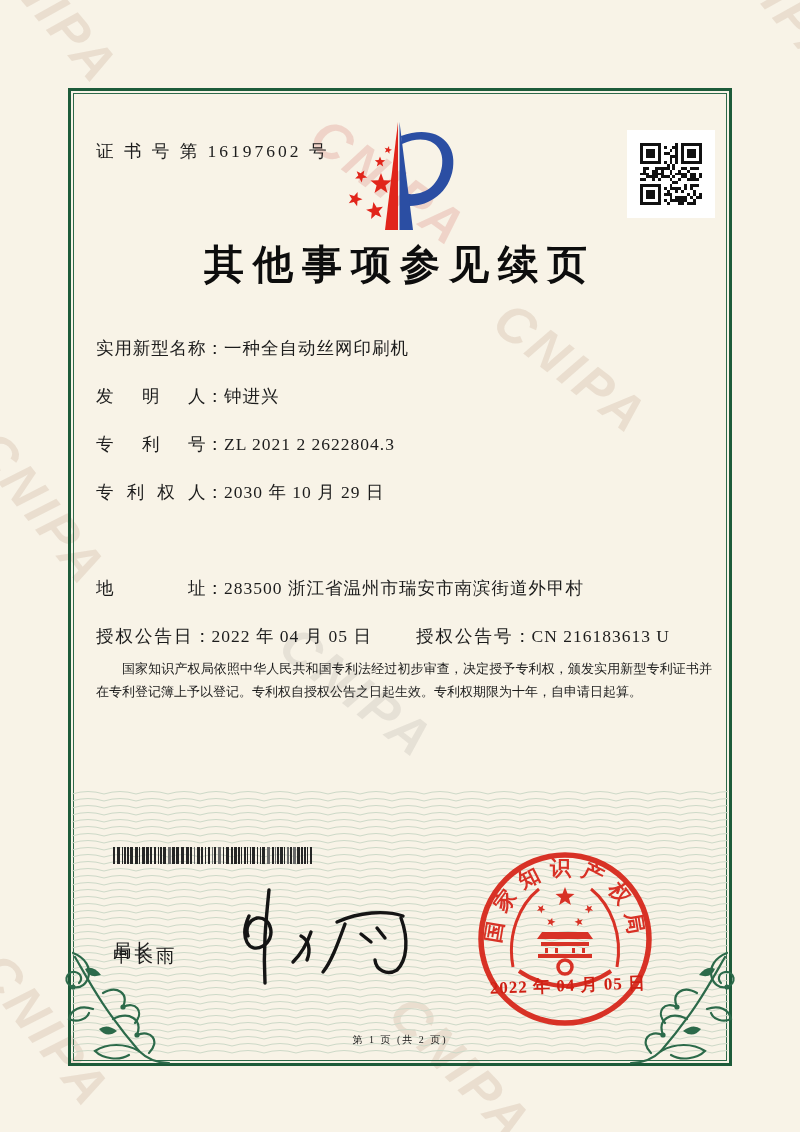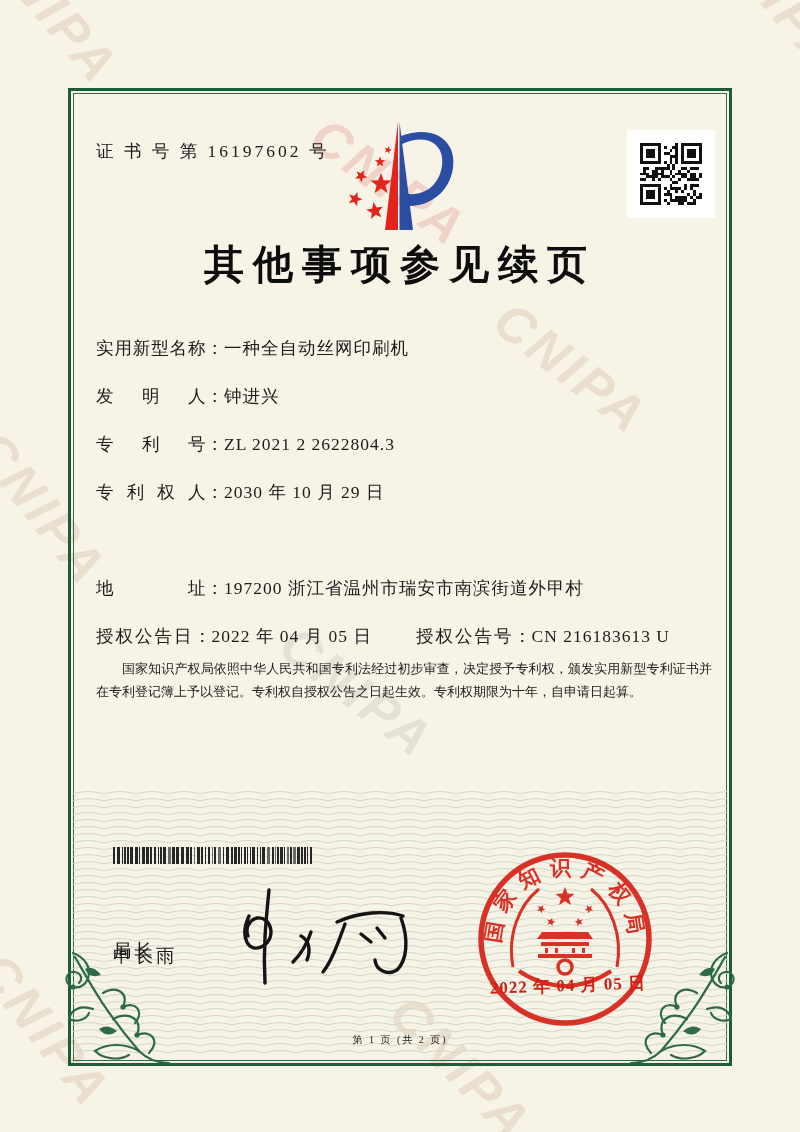--- a/index.html
+++ b/index.html
@@ -345,21 +345,21 @@
   <div class="frow" style="top:336px">
     <span class="flabel">实用新型名称</span><span class="fcolon">：</span><span class="fvalue">一种全自动丝网印刷机</span>
   </div>
   <div class="frow" style="top:432px">
     <span class="flabel">专利号</span><span class="fcolon">：</span><span class="fvalue">ZL 2021 2 2622804.3</span>
   </div>
   <div class="frow" style="top:480px">
     <span class="flabel">专利权人</span><span class="fcolon">：</span><span class="fvalue">2030 年 10 月 29 日</span>
   </div>
   <div class="frow" style="top:576px">
-    <span class="flabel">地址</span><span class="fcolon">：</span><span class="fvalue">197200 浙江省温州市瑞安市南滨街道外甲村</span>
+    <span class="flabel">地址</span><span class="fcolon">：</span><span class="fvalue">283500 浙江省温州市瑞安市南滨街道外甲村</span>
   </div>
 
   <div class="frow" style="top:624px">
     <span class="grant-group" style="left:0">
       <span class="grant-label">授权公告日</span><span>：</span><span class="fvalue">2022 年 04 月 05 日</span>
     </span>
     <span class="grant-group" style="left:320px">
       <span class="grant-label">授权公告号</span><span>：</span><span class="fvalue">CN 216183613 U</span>
     </span>
   </div>

